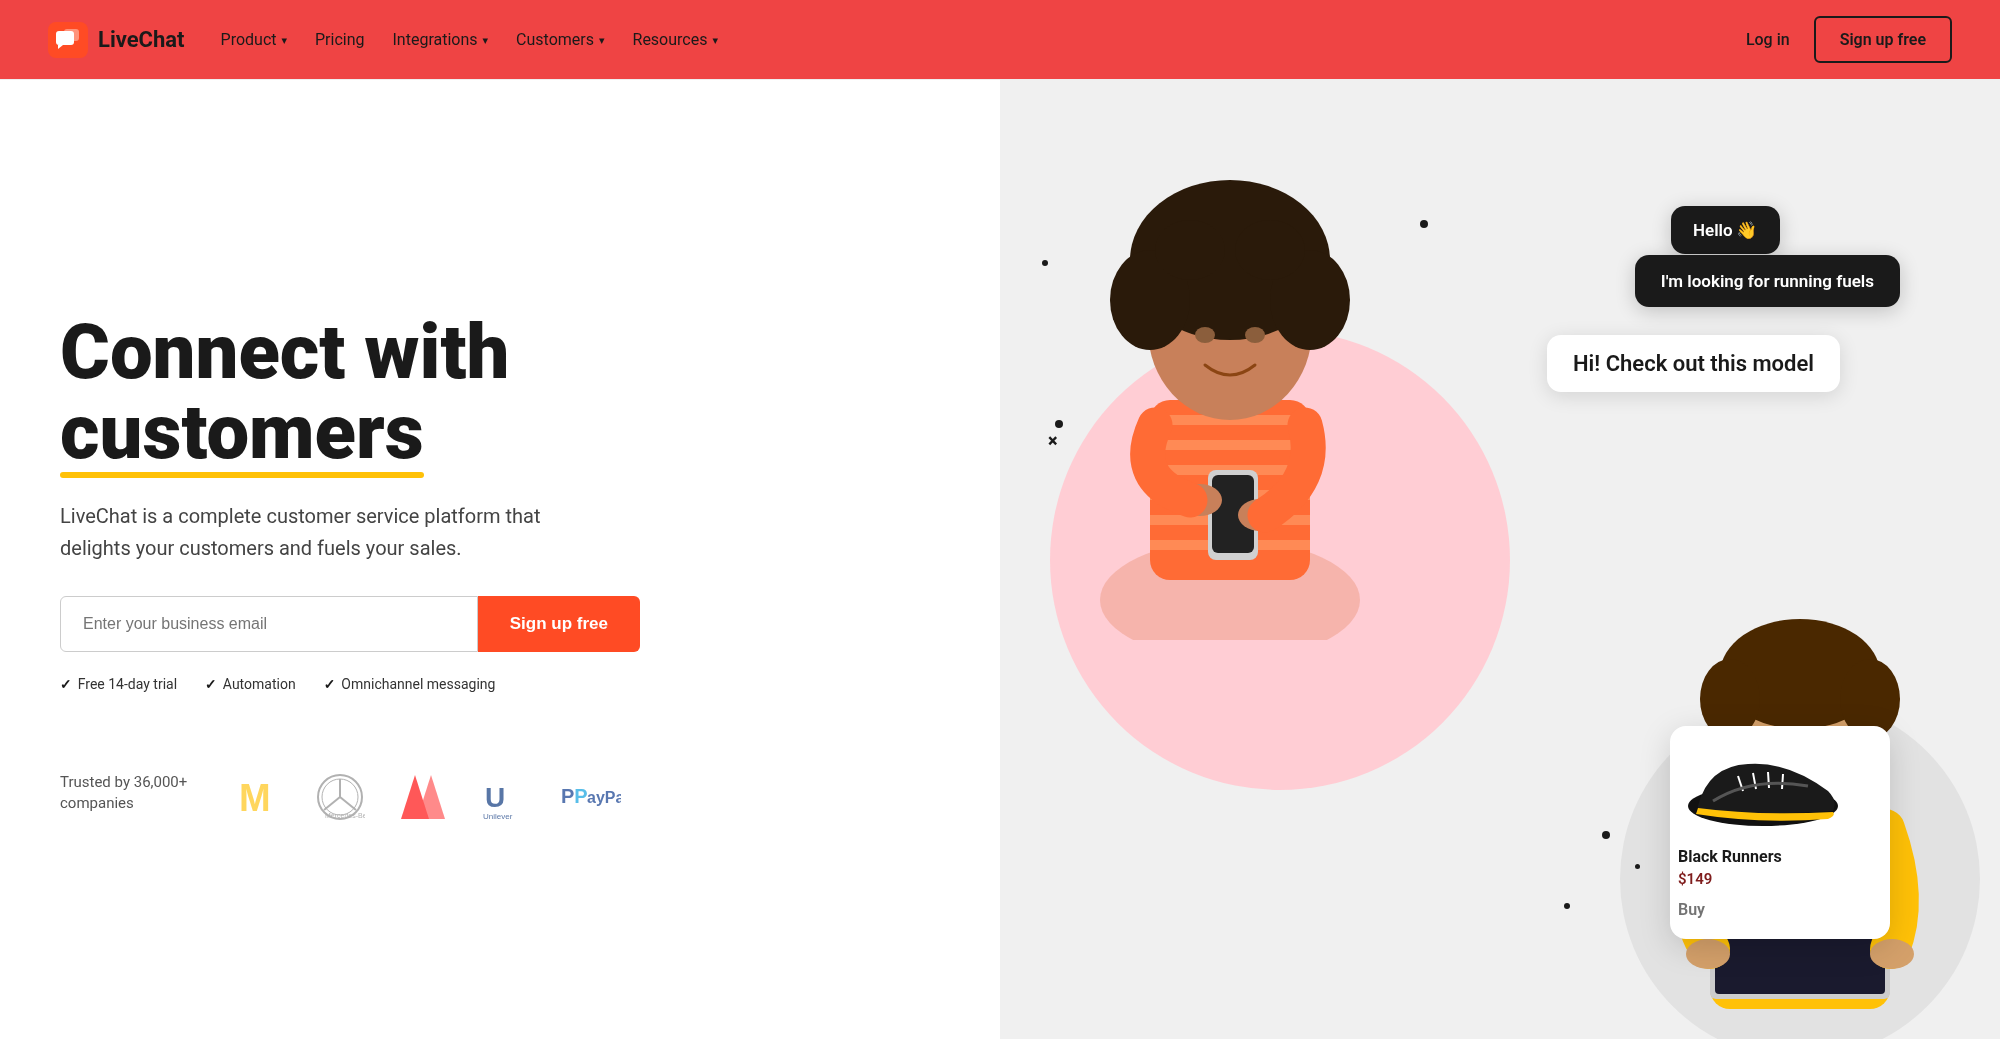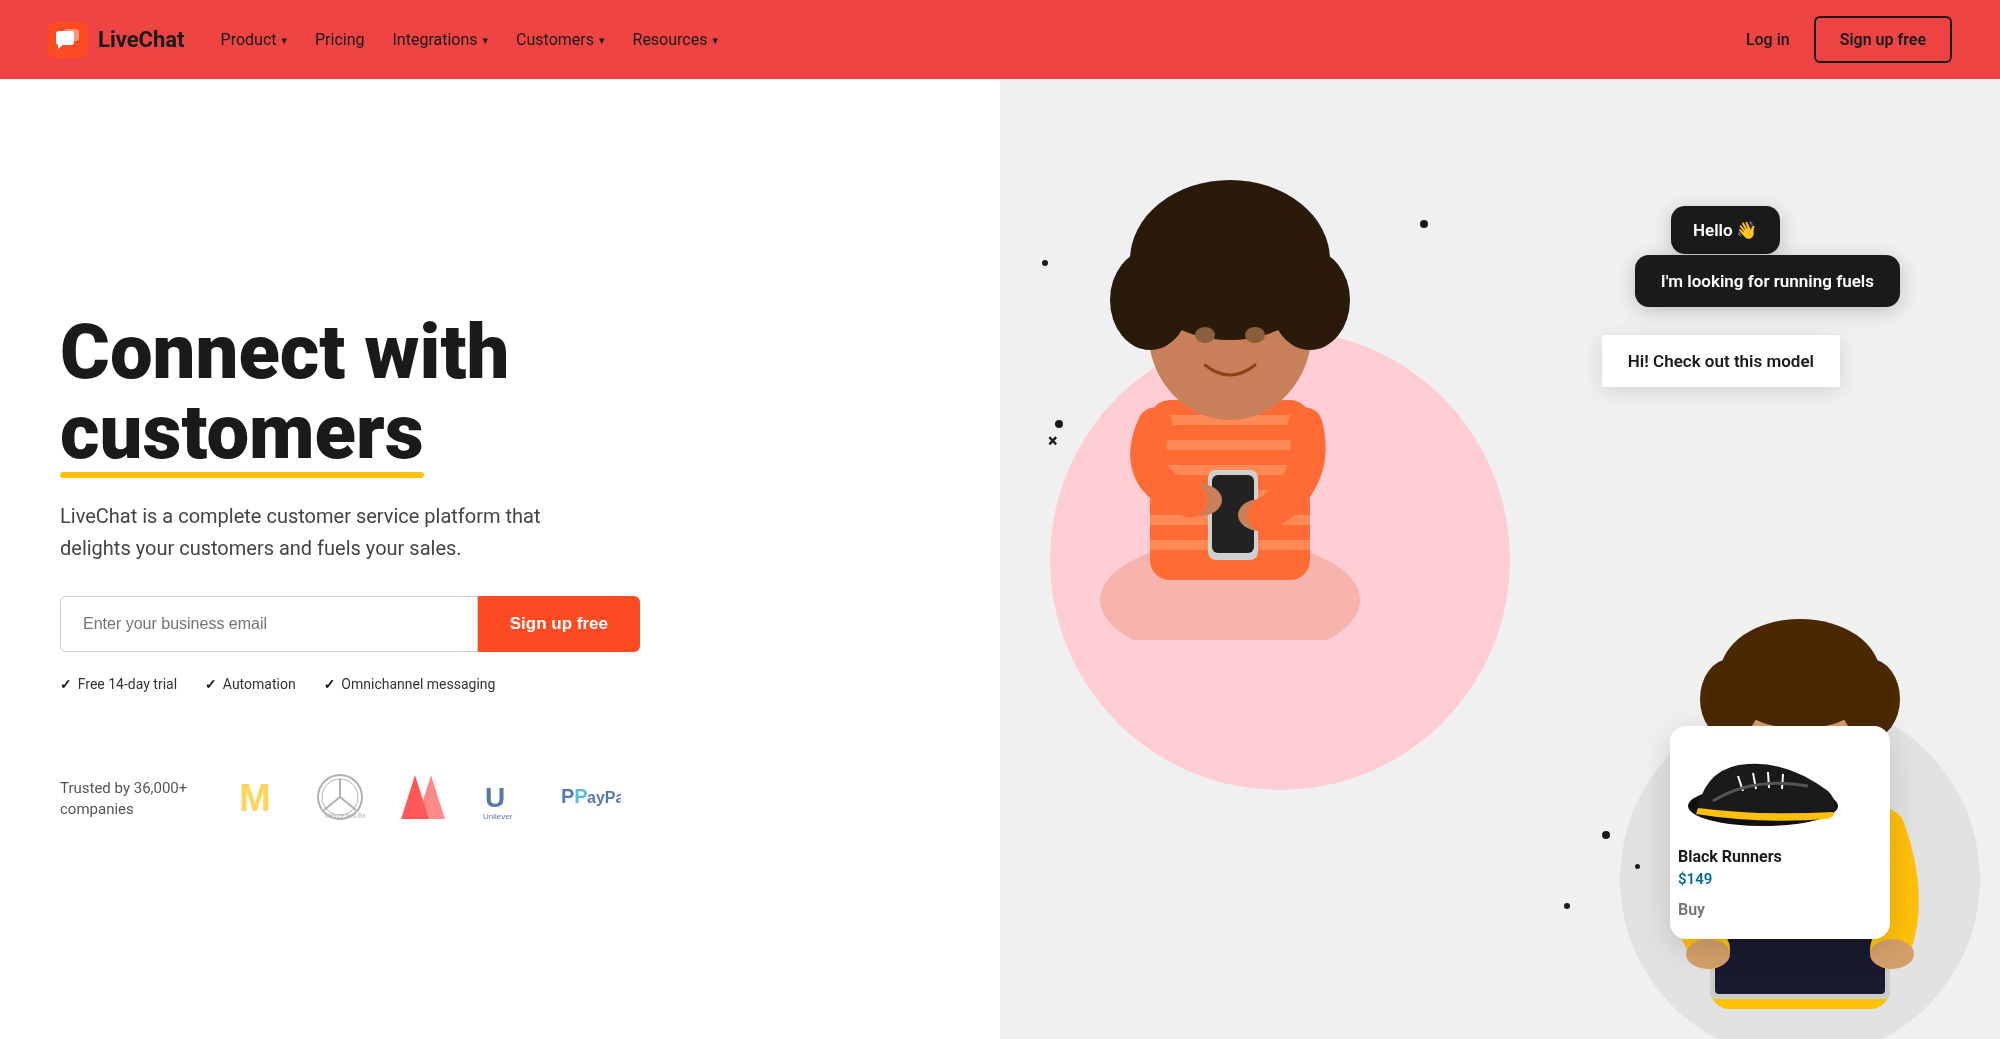--- a/index.html
+++ b/index.html
@@ -82,21 +82,21 @@
       white-space: nowrap;
     }
     .features-list {
       display: flex; gap: 28px; align-items: center;
       font-size: 14px; color: #333;
     }
     .feature-item { display: flex; align-items: center; gap: 6px; }
     .check { color: #1a1a1a; font-weight: 700; font-size: 14px; }
 
     .trust-section {
-      margin-top: 80px; display: flex; align-items: center; gap: 48px;
+      margin-top: 80px; display: flex; gap: 48px;
     }
     .trust-label { font-size: 15px; color: #555; line-height: 1.4; }
     .trust-logos { display: flex; align-items: center; gap: 36px; }
     .trust-logo { opacity: 0.65; }
 
     
     .hero-right {
       width: 50%; position: relative; background: #f0f0f0;
       display: flex; align-items: center; justify-content: center;
     }
@@ -104,21 +104,21 @@
     
     .product-card {
       position: absolute;
       bottom: 80px; right: 80px;
       background: #fff; border-radius: 16px;
       padding: 20px 24px; width: 220px;
       box-shadow: 0 8px 32px rgba(0,0,0,0.15);
       z-index: 5;
     }
     .product-name { font-size: 16px; font-weight: 700; color: #1a1a1a; margin-bottom: 4px; }
-    .product-price { font-size: 15px; font-weight: 600; color: #0369a1; margin-bottom: 12px; }
+    .product-price { font-size: 15px; font-weight: 600; color: #7f1d1d; margin-bottom: 12px; }
     .product-buy { font-size: 16px; font-weight: 600; color: #737373; cursor: pointer; }
 
     .hero-illustration {
       position: relative; width: 100%; height: 100%;
       overflow: hidden;
     }
   </style>
 </head>
 <body>
 
@@ -318,21 +318,21 @@
       </div>
 
       <div style="position:absolute; top:110px; right:220px; background:#1a1a1a; color:#fff; padding:14px 22px; border-radius:14px; font-size:17px; font-weight:600; z-index:10; box-shadow:0 4px 20px rgba(0,0,0,0.2); display:flex; align-items:center; gap:8px;margin-top:16px;">
         <span>Hello 👋</span>
       </div>
 
       <div style="position:absolute; top:175px; right:100px; background:#1a1a1a; color:#fff; padding:16px 26px; border-radius:14px; font-size:17px; font-weight:600; z-index:10; box-shadow:0 4px 20px rgba(0,0,0,0.2);">
         <span>I'm looking for running fuels</span>
       </div>
 
-      <div style="position:absolute; top:255px; right:160px; background:#fff; color:#1a1a1a; padding:16px 26px; border-radius:2px; font-size:17px; font-weight:600; z-index:10; box-shadow:0 4px 20px rgba(0,0,0,0.12);">
+      <div style="position:absolute; top:255px; right:160px; background:#fff; color:#1a1a1a; padding:16px 26px; border-radius:14px; font-size:22px; font-weight:600; z-index:10; box-shadow:0 4px 20px rgba(0,0,0,0.12);">
         <span>Hi! Check out this model</span>
       </div>
 
       <div class="product-card" style="position:absolute; bottom:100px; right:110px; background:#fff; border-radius:16px; padding:20px 8px; width:220px; box-shadow:0 8px 32px rgba(0,0,0,0.15); z-index:10;">
 
         <div style="margin-bottom:12px;">
           <svg width="170" height="85" viewBox="0 0 170 85">
 
             <ellipse cx="85" cy="60" rx="75" ry="20" fill="#111"></ellipse>
             <path d="M20 60 Q30 20 70 18 Q110 15 150 45 Q160 55 155 65 Q80 70 20 65 Z" fill="#1a1a1a"></path>

